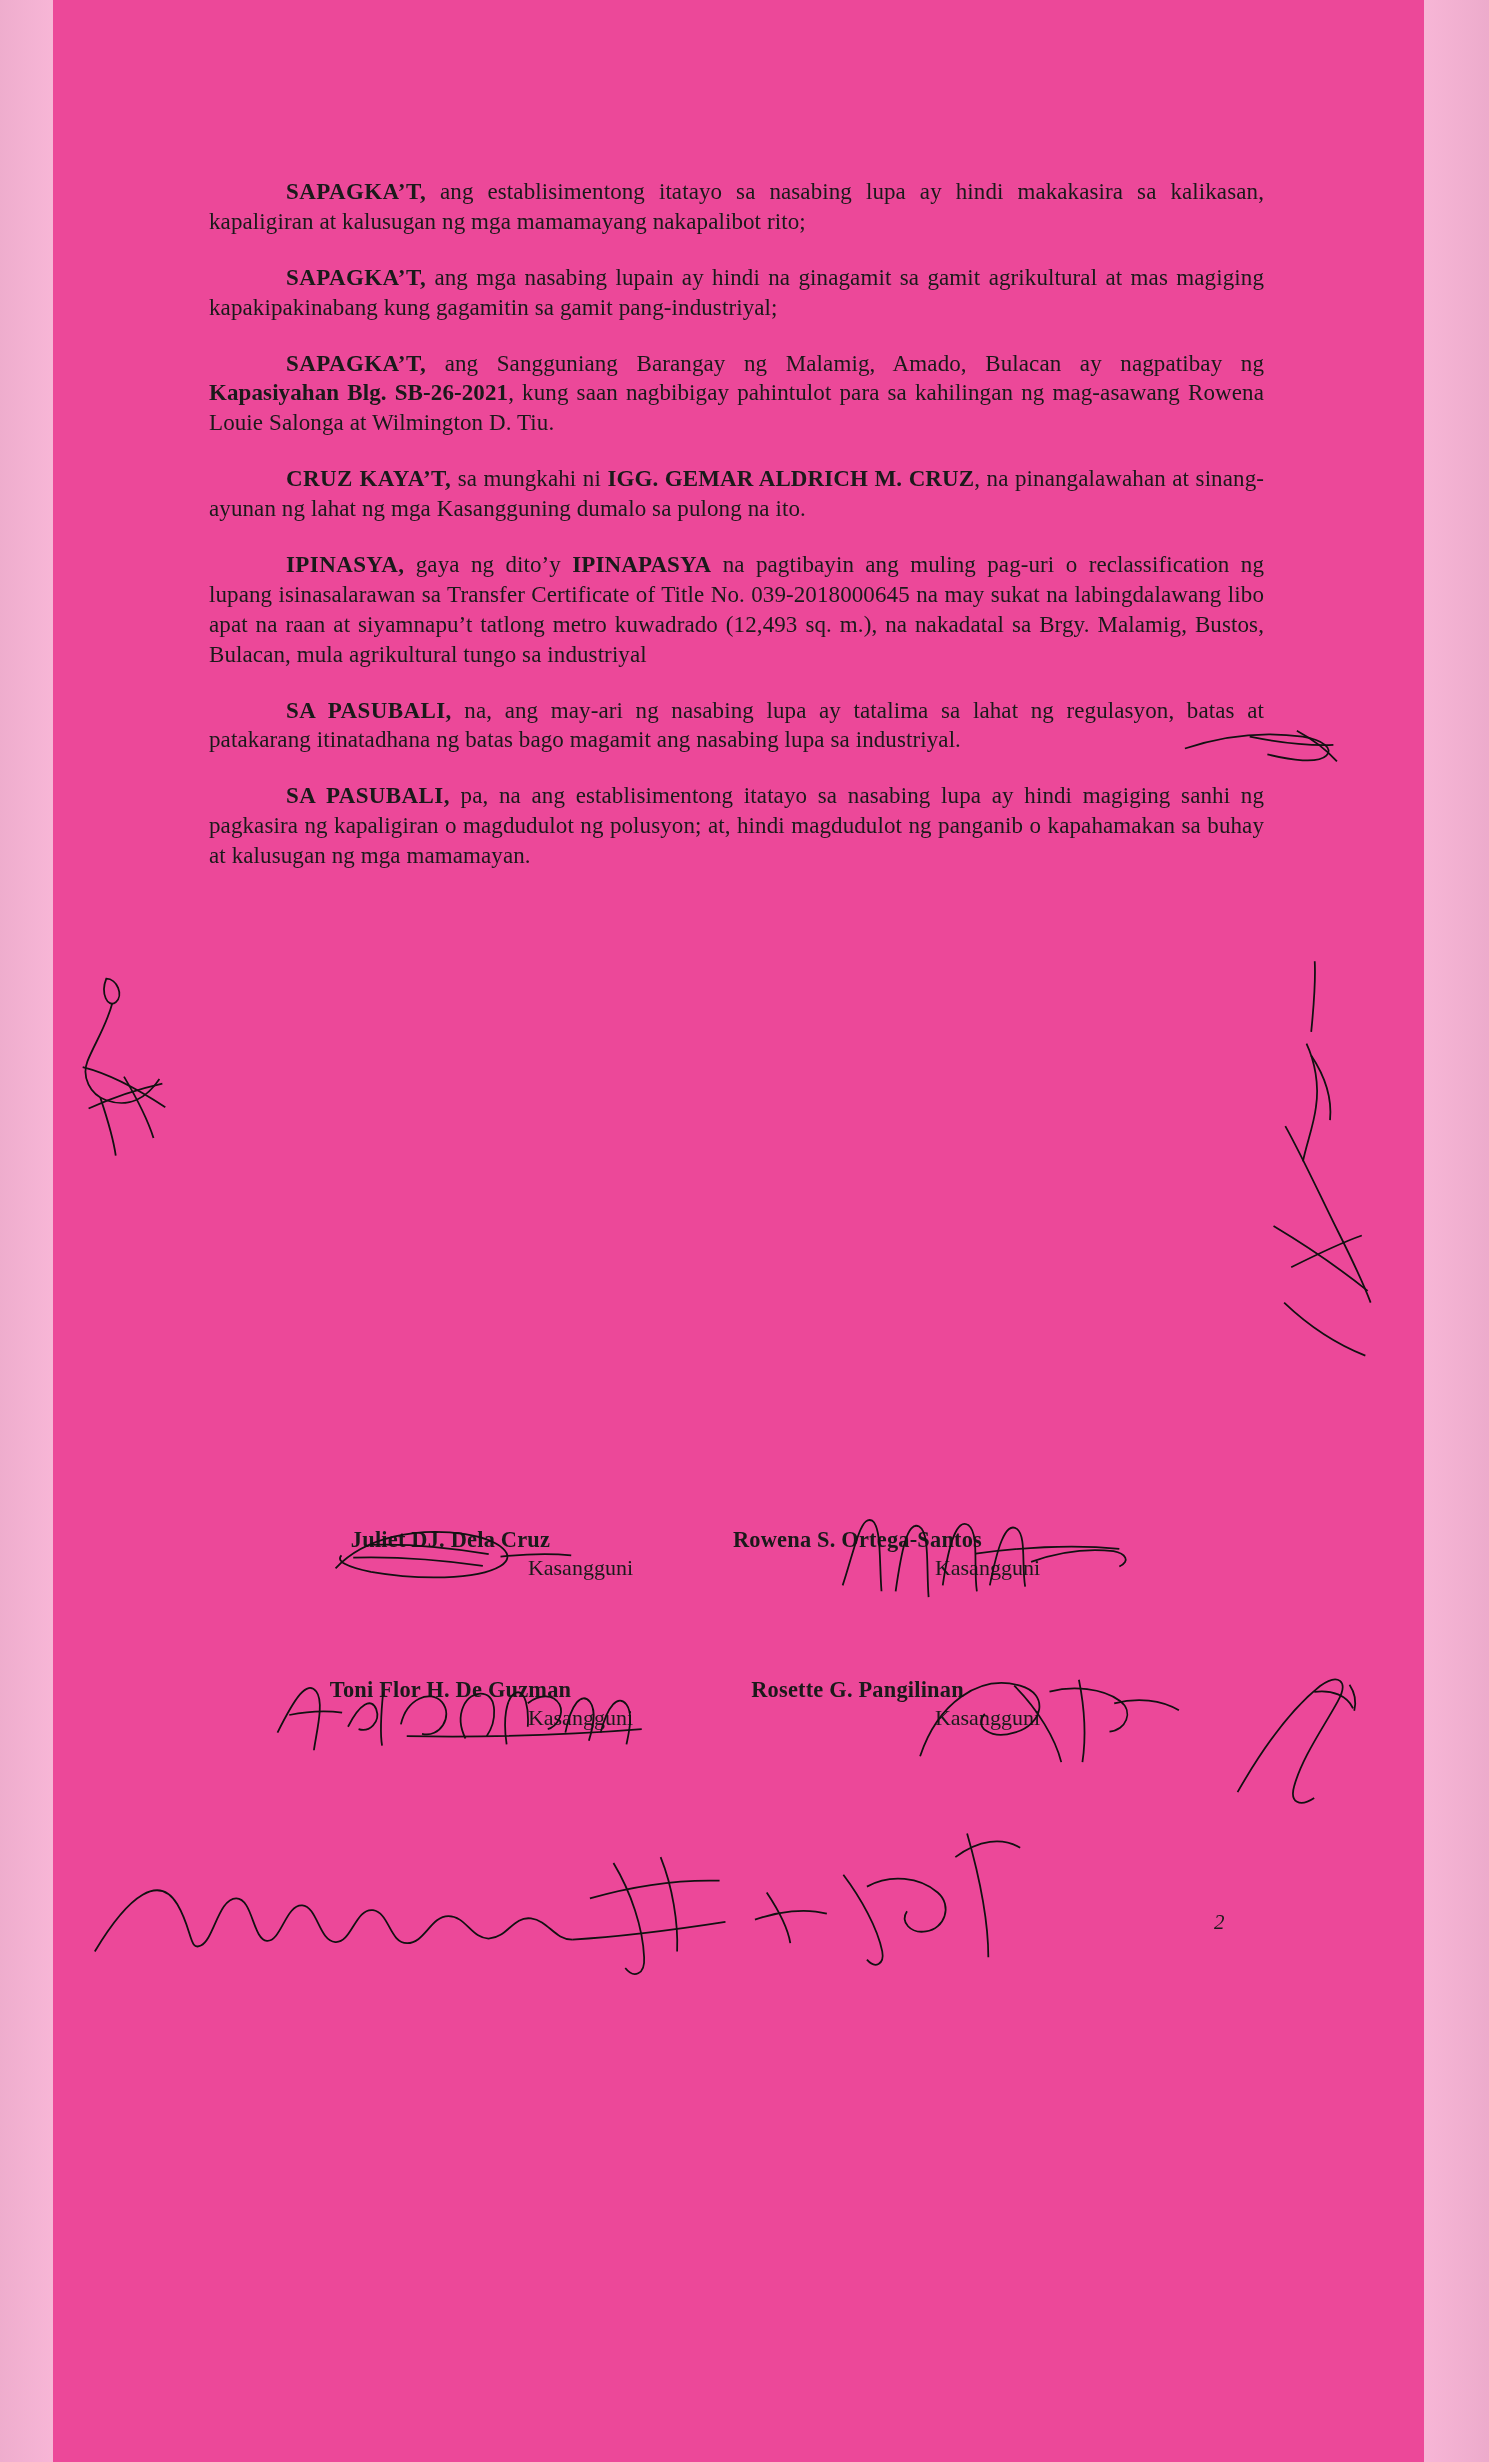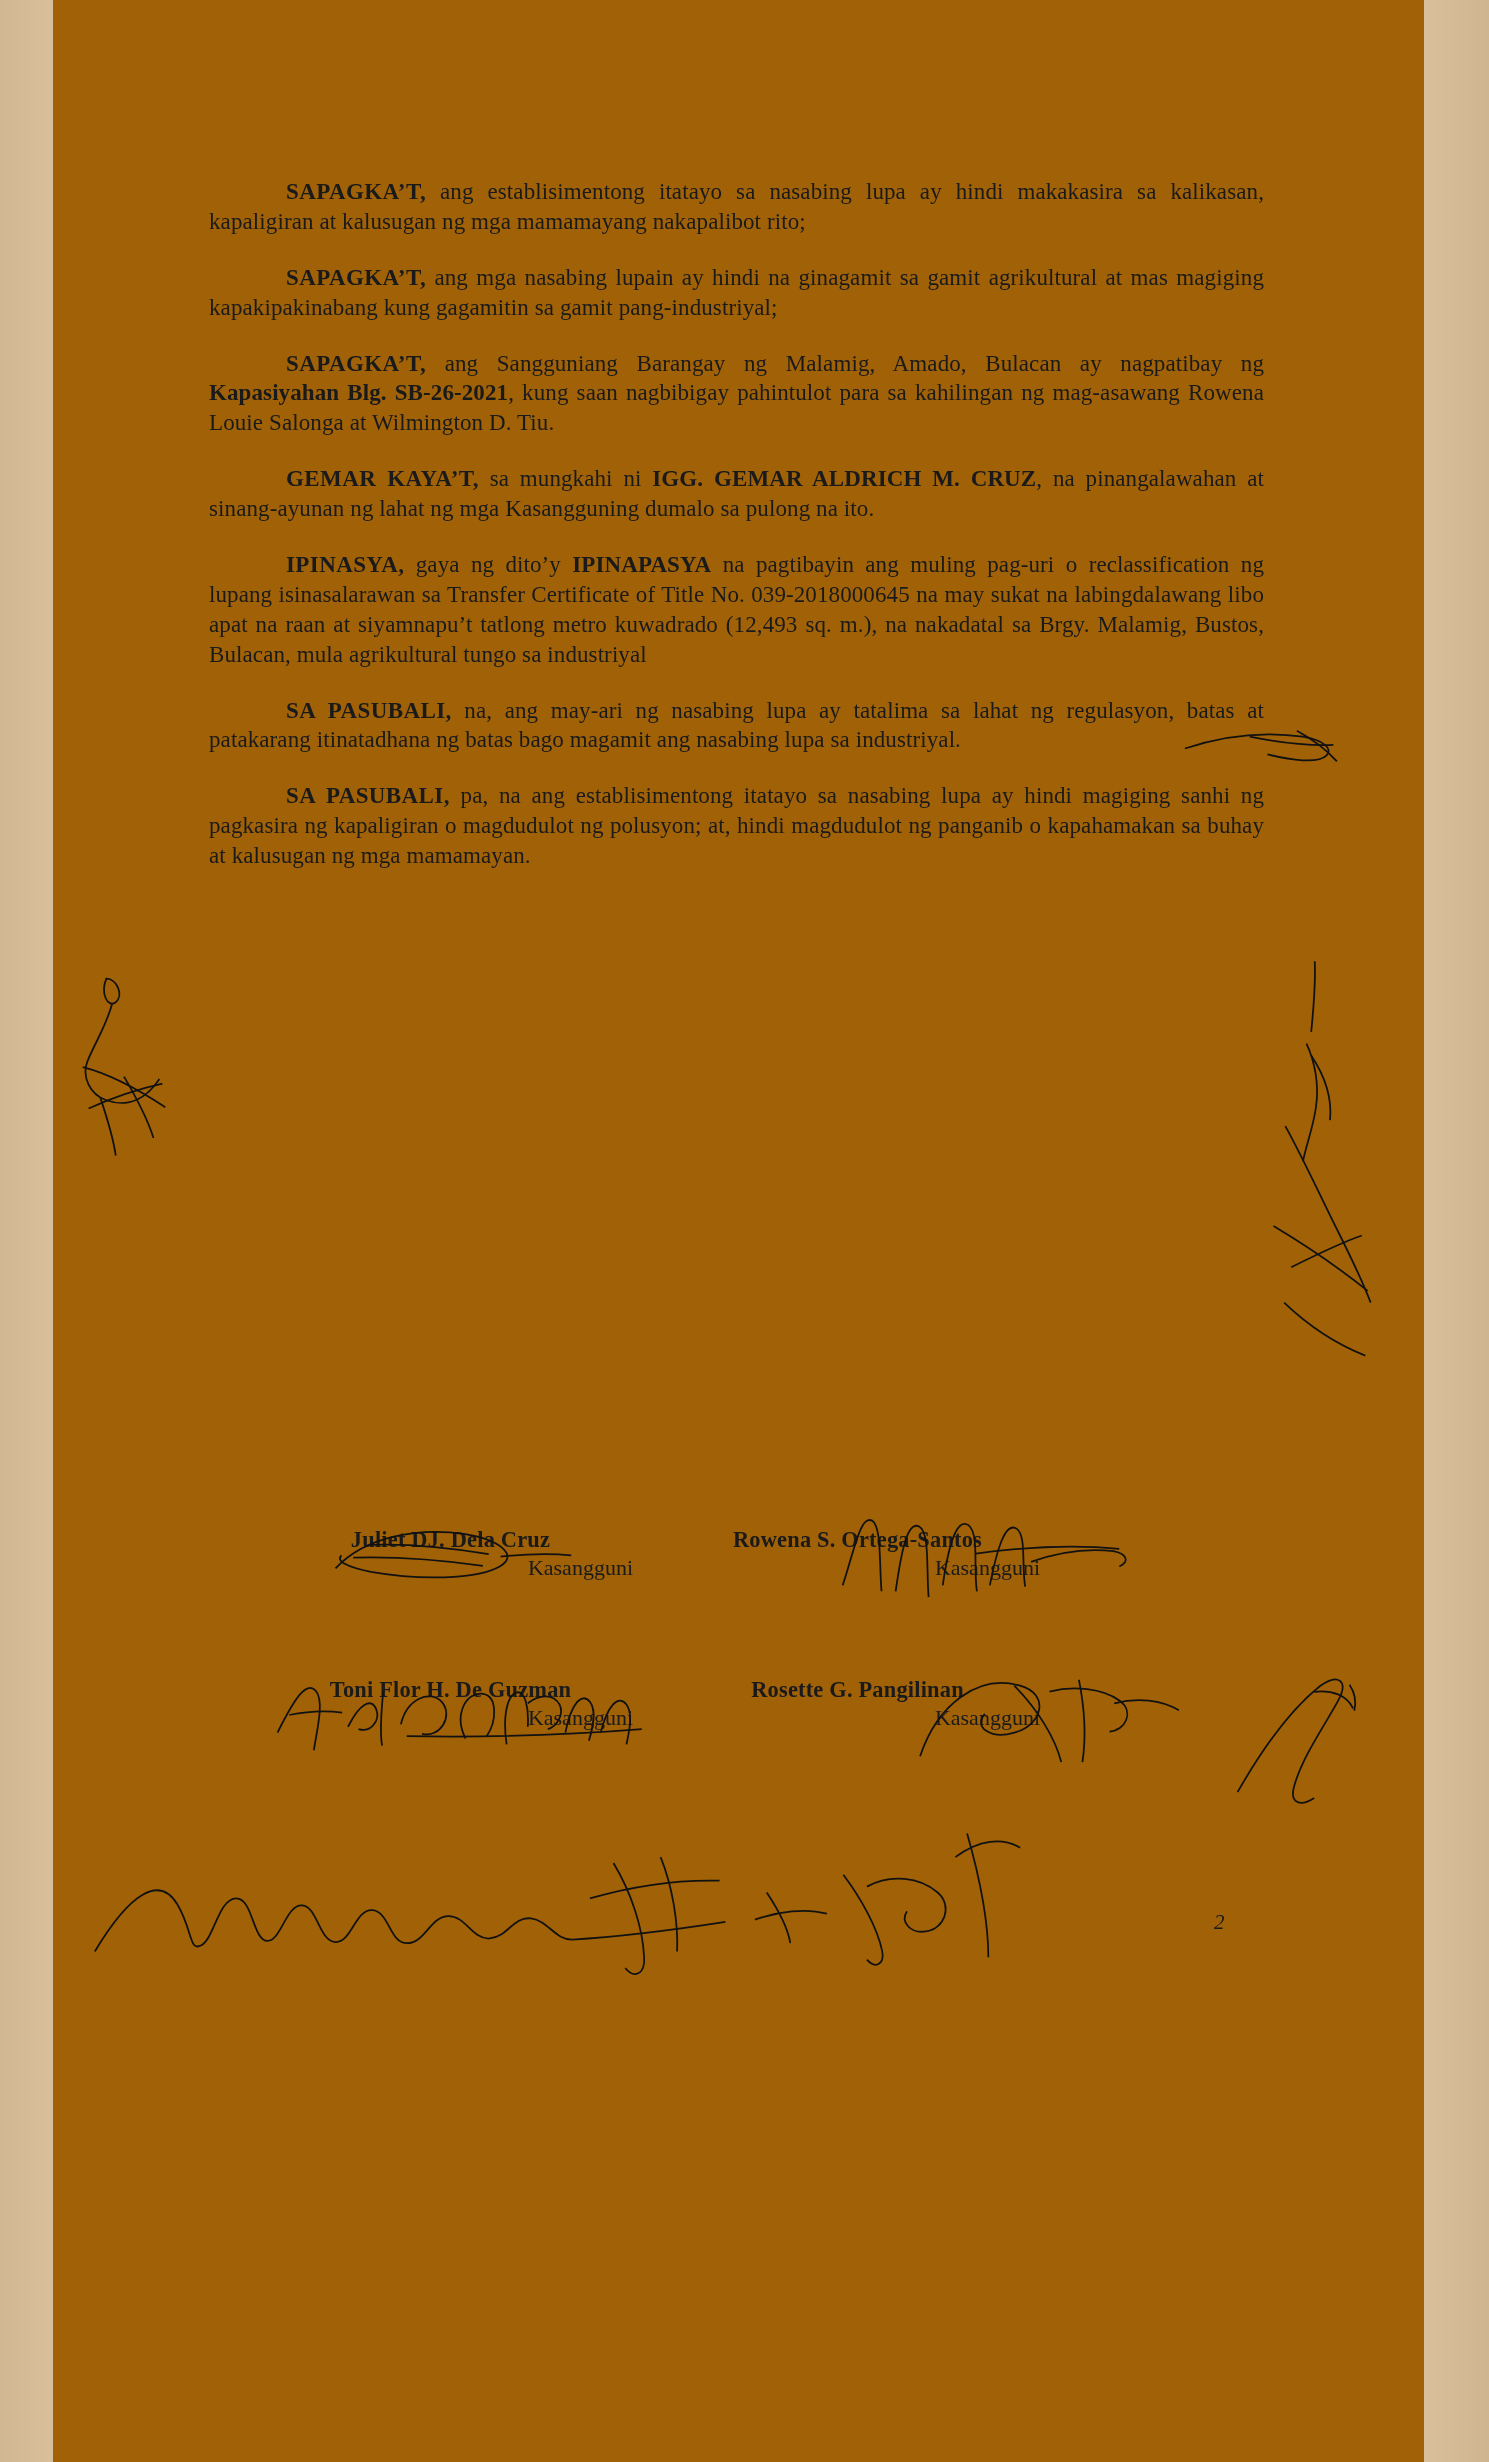--- a/index.html
+++ b/index.html
@@ -13,21 +13,21 @@
     position: relative;
     font-family: "Liberation Serif", serif;
     color: #1a1a1a;
     overflow: hidden;
   }
   .page {
     position: absolute;
     left: 0; top: 0;
     width: 1489px;
     height: 2462px;
-    background: #a16207;
+    background: #ec4899;
   }
   
   .scan-edge-left {
     position: absolute;
     left: 0; top: 0; width: 53px; height: 2462px;
     background: linear-gradient(to right, #f0f0f0, #ffffff);
     opacity: .6;
   }
   .scan-edge-right {
     position: absolute;
@@ -113,21 +113,21 @@
 
     <p class="para">
       <span class="lead">SAPAGKA’T,</span><span> ang mga nasabing lupain ay hindi na ginagamit sa gamit agrikultural at mas magiging kapakipakinabang kung gagamitin sa gamit pang-industriyal;</span>
     </p>
 
     <p class="para">
       <span class="lead">SAPAGKA’T,</span><span> ang Sangguniang Barangay ng Malamig, Amado, Bulacan ay nagpatibay ng </span><span class="bold">Kapasiyahan Blg. SB-26-2021</span><span>, kung saan nagbibigay pahintulot para sa kahilingan ng mag-asawang Rowena Louie Salonga at Wilmington D. Tiu.</span>
     </p>
 
     <p class="para">
-      <span class="lead">GEMAR KAYA’T,</span><span> sa mungkahi ni </span><span class="bold">IGG. GEMAR ALDRICH M. CRUZ</span><span>, na pinangalawahan at sinang-ayunan ng lahat ng mga Kasangguning dumalo sa pulong na ito.</span>
+      <span class="lead">CRUZ KAYA’T,</span><span> sa mungkahi ni </span><span class="bold">IGG. GEMAR ALDRICH M. CRUZ</span><span>, na pinangalawahan at sinang-ayunan ng lahat ng mga Kasangguning dumalo sa pulong na ito.</span>
     </p>
 
     <p class="para">
       <span class="lead">IPINASYA,</span><span> gaya ng dito’y </span><span class="bold">IPINAPASYA</span><span> na pagtibayin ang muling pag-uri o </span><span class="ital">reclassification</span><span> ng lupang isinasalarawan sa Transfer Certificate of Title No. 039-2018000645 na may sukat na labingdalawang libo apat na raan at siyamnapu’t tatlong metro kuwadrado (12,493 sq. m.), na nakadatal sa Brgy. Malamig, Bustos, Bulacan, mula agrikultural tungo sa industriyal</span>
     </p>
 
     <p class="para">
       <span class="lead">SA PASUBALI,</span><span> na, ang may-ari ng nasabing lupa ay tatalima sa lahat ng regulasyon, batas at patakarang itinatadhana ng batas bago magamit ang nasabing lupa sa industriyal.</span>
     </p>
 

